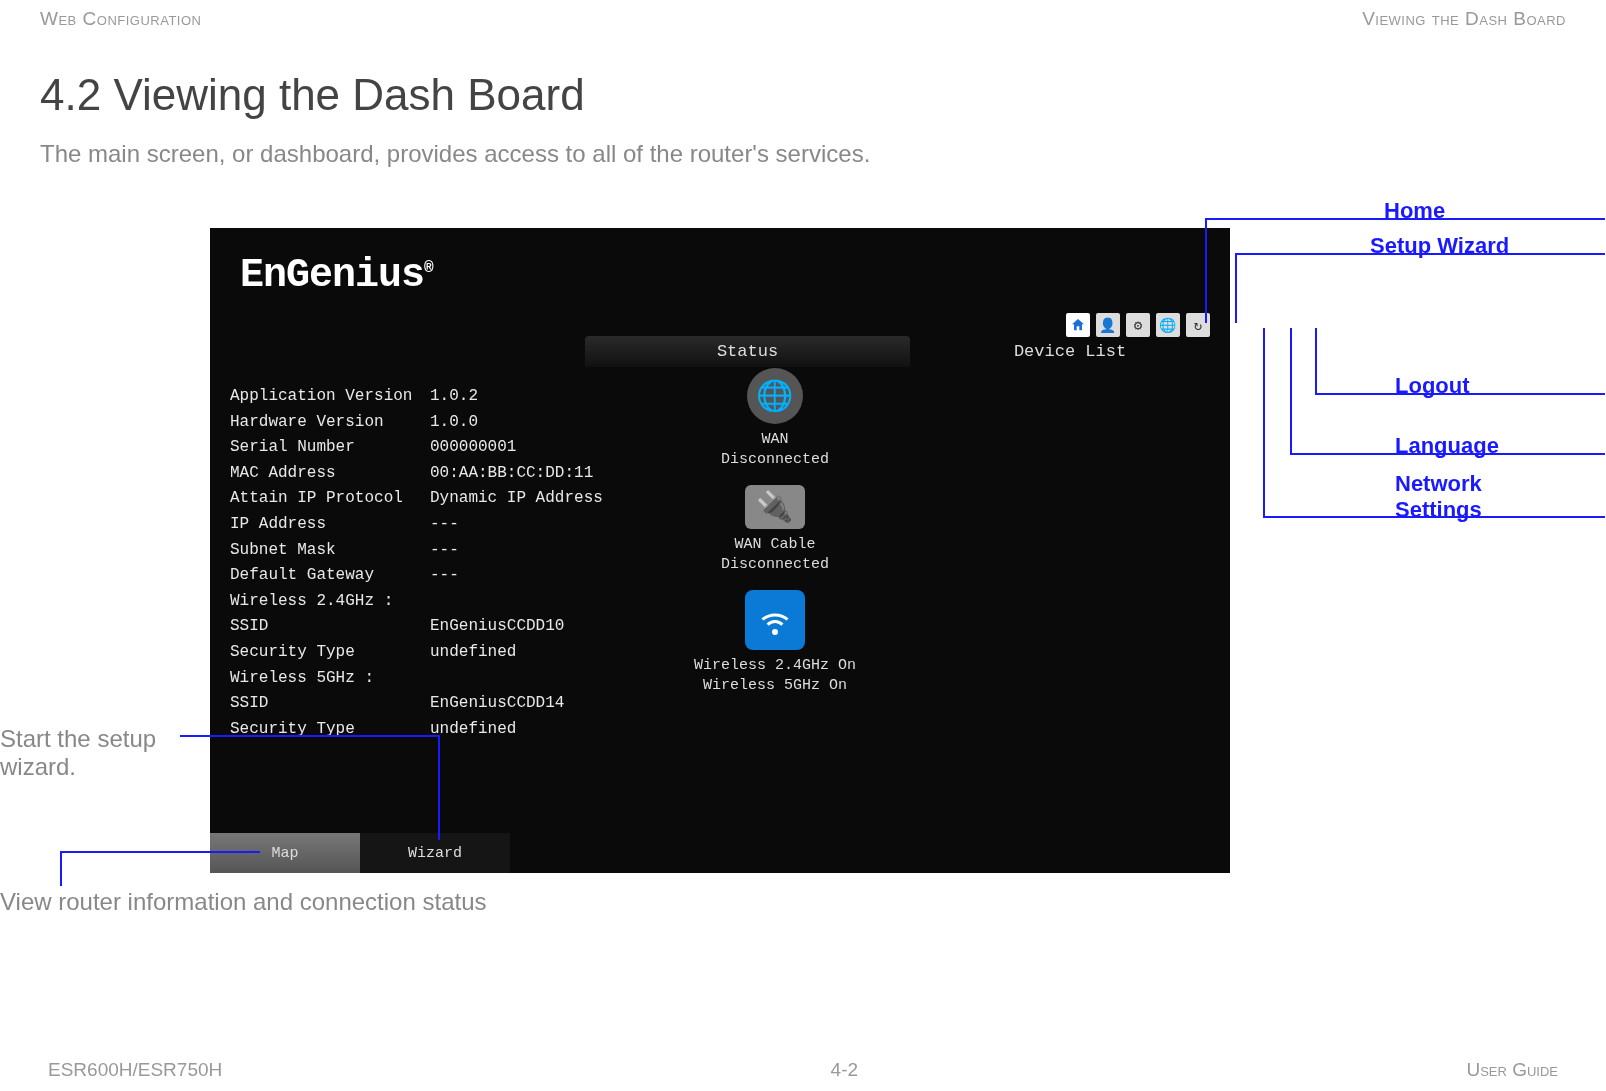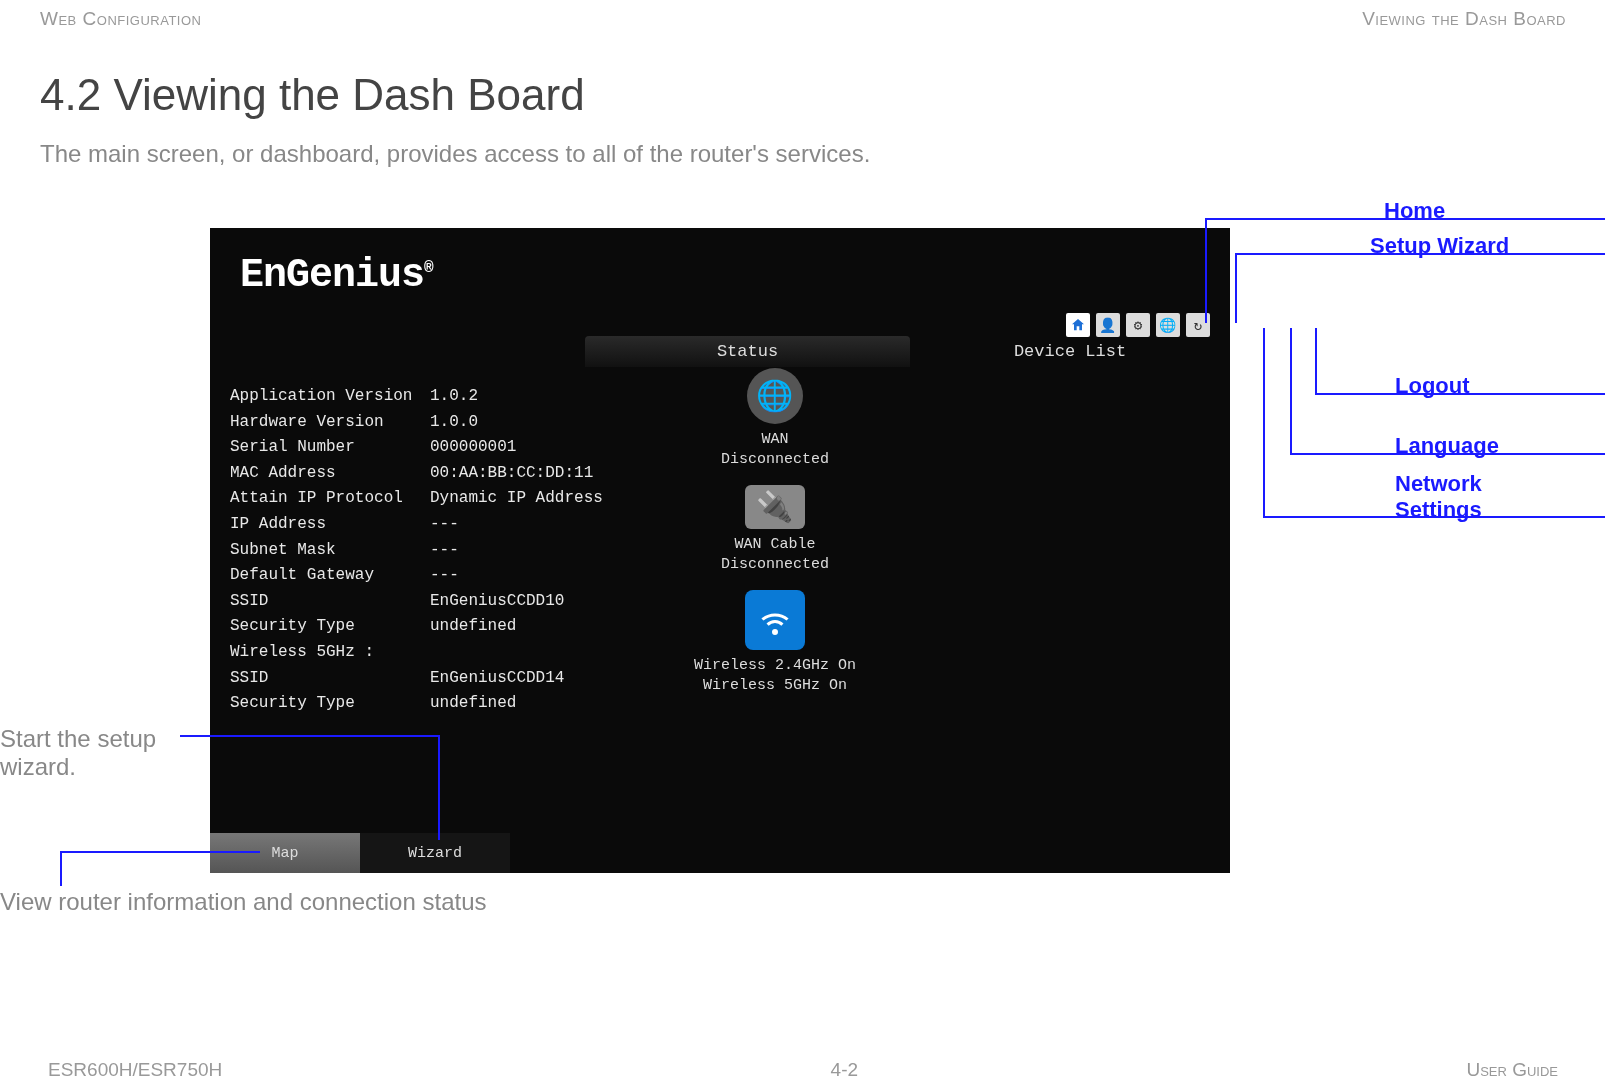--- a/index.html
+++ b/index.html
@@ -253,20 +253,24 @@
           <span class="k">IP Address</span>
           <span class="v">---</span>
         </div>
       <div>
           <span class="k">Subnet Mask</span>
           <span class="v">---</span>
         </div>
       <div>
           <span class="k">Default Gateway</span>
           <span class="v">---</span>
+        </div>
+      <div>
+          <span class="k">Wireless 2.4GHz :</span>
+          <span class="v"></span>
         </div>
       <div>
           <span class="k">SSID</span>
           <span class="v">EnGeniusCCDD10</span>
         </div>
       <div>
           <span class="k">Security Type</span>
           <span class="v">undefined</span>
         </div>
       <div>

